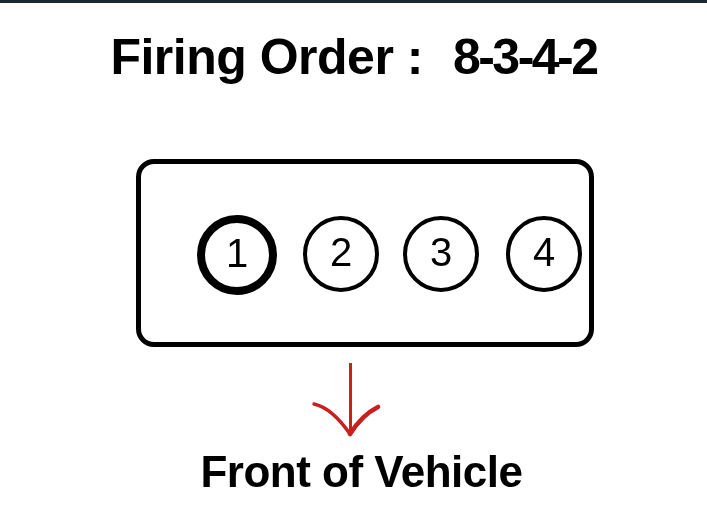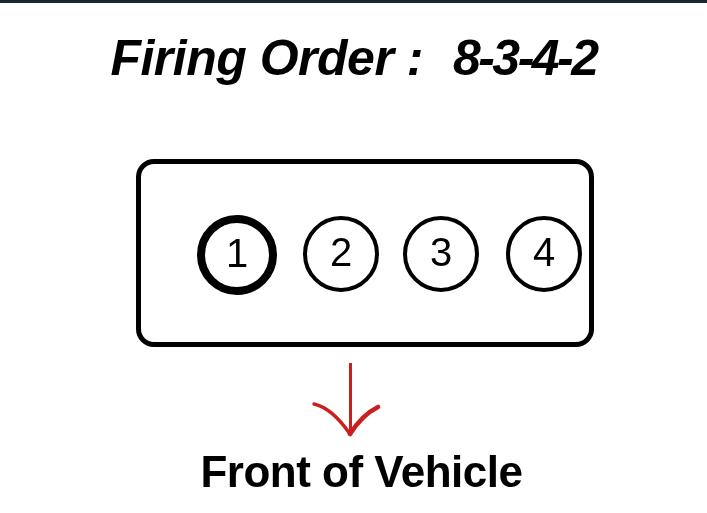--- a/index.html
+++ b/index.html
@@ -26,27 +26,26 @@
     top: 0;
     width: 707px;
     height: 3px;
     background: #1b2830;
   }
 
   
   .title-row {
     position: absolute;
     left: 0;
-    top: 33px;
+    top: 24px;
     width: 707px;
     height: 58px;
     display: flex;
-    align-items: flex-start;
+    align-items: flex-end;
     justify-content: center;
-    font-style: italic;
   }
   .title-label {
     font-size: 50px;
     font-weight: bold;
     color: #000000;
     letter-spacing: -0.5px;
     white-space: pre;
     line-height: 1;
   }
   .title-gap {

